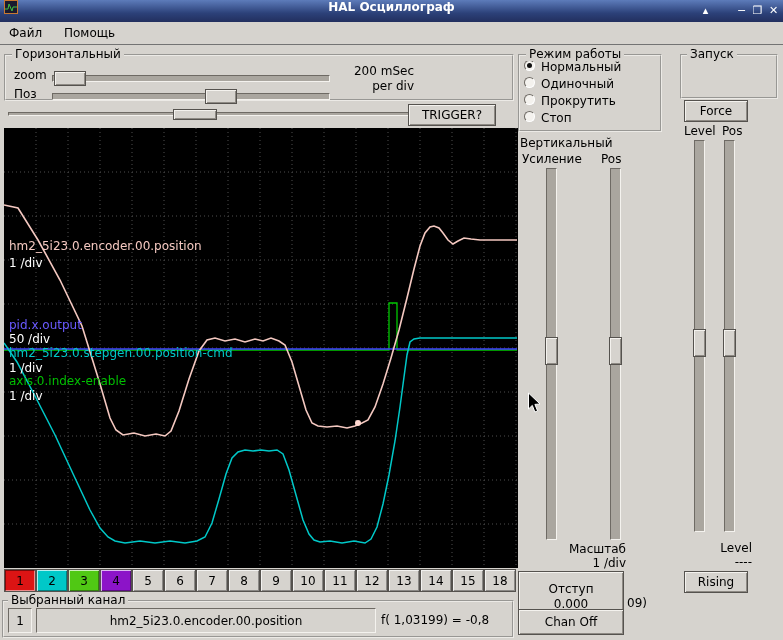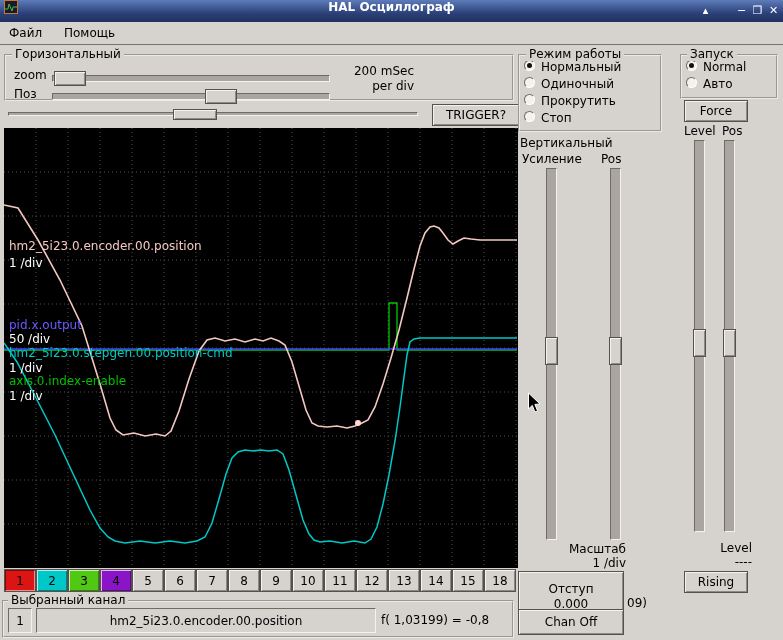--- a/index.html
+++ b/index.html
@@ -68,21 +68,21 @@
   <div class="htrough" style="left:52px;top:93px;width:278px">
     <div class="hhandle" style="left:152px"></div>
   </div>
   <div class="center-text" style="left:332px;top:64px;width:82px;line-height:15px">
     <div>200 mSec</div>
     <div>per div</div>
   </div>
   <div class="htrough thin" style="left:8px;top:112px;width:410px">
     <div class="hhandle tp" style="left:164px"></div>
   </div>
-  <div class="btn" style="left:432px;top:104px;width:88px;height:22px">
+  <div class="btn" style="left:408px;top:104px;width:88px;height:22px">
     <span>TRIGGER?</span>
   </div>
 
   <div class="frame" style="left:518px;top:54px;width:144px;height:78px"></div>
   <span class="frame-label" style="left:526px;top:47px">Режим работы</span>
   <div id="run-mode-options" class="radio-col" style="left:524px;top:60px">
       <div class="radio-row">
         <span class="radio sel"></span>
         <span>Нормальный</span>
       </div>
@@ -95,30 +95,20 @@
         <span>Прокрутить</span>
       </div>
       <div class="radio-row">
         <span class="radio"></span>
         <span>Стоп</span>
       </div>
     </div>
 
   <div class="frame" style="left:680px;top:54px;width:98px;height:45px"></div>
   <span class="frame-label" style="left:687px;top:47px">Запуск</span>
-  <div id="trigger-options" class="radio-col" style="left:686px;top:60px">
-      <div class="radio-row">
-        <span class="radio sel"></span>
-        <span>Normal</span>
-      </div>
-      <div class="radio-row">
-        <span class="radio"></span>
-        <span>Авто</span>
-      </div>
-    </div>
   <div class="btn" style="left:684px;top:100px;width:64px;height:22px">
     <span>Force</span>
   </div>
   <span class="lbl" style="left:684px;top:124px">Level</span>
   <span class="lbl" style="left:722px;top:124px">Pos</span>
   <div class="vtrough" style="left:694px;top:140px;height:392px">
     <div class="vhandle" style="top:188px"></div>
   </div>
   <div class="vtrough" style="left:724px;top:140px;height:392px">
     <div class="vhandle" style="top:188px"></div>

